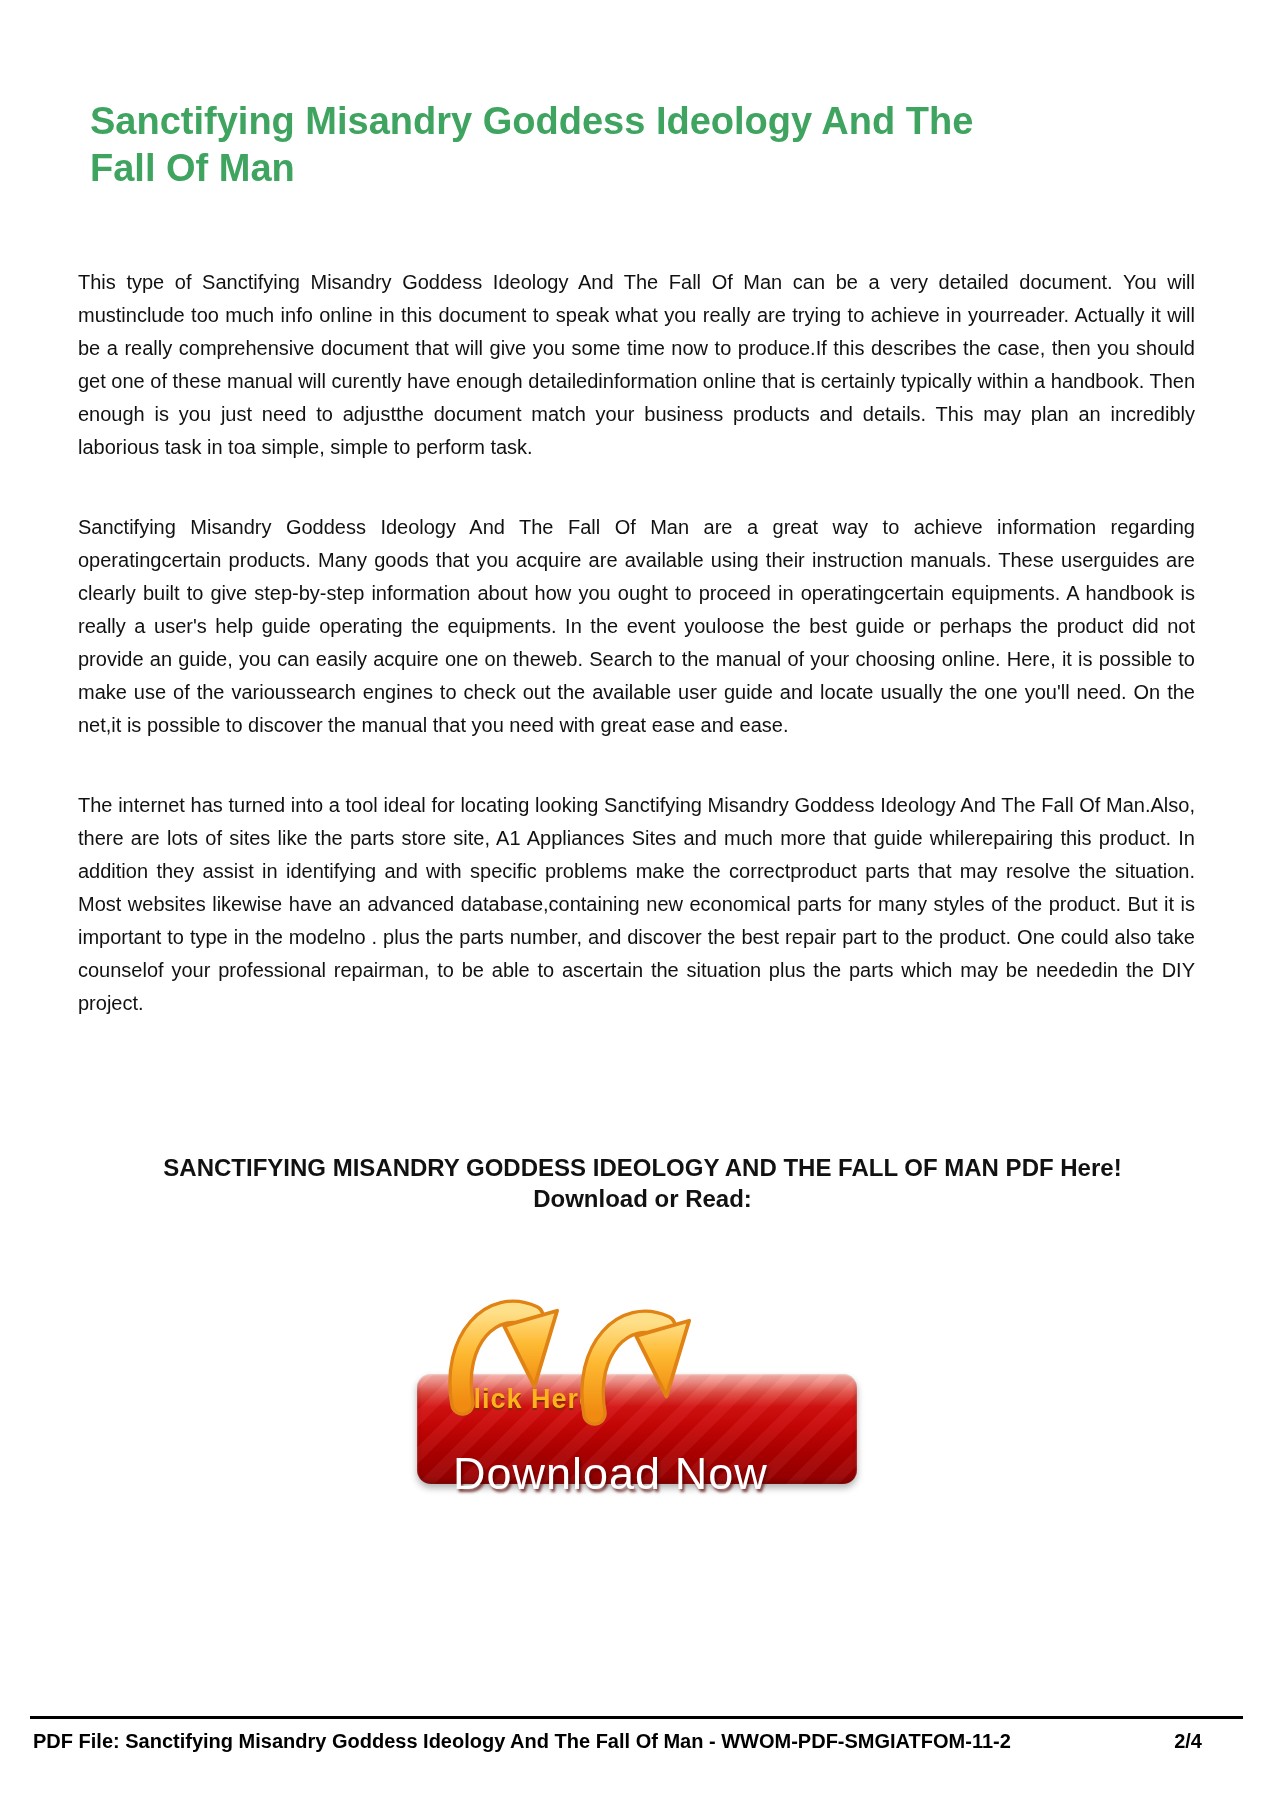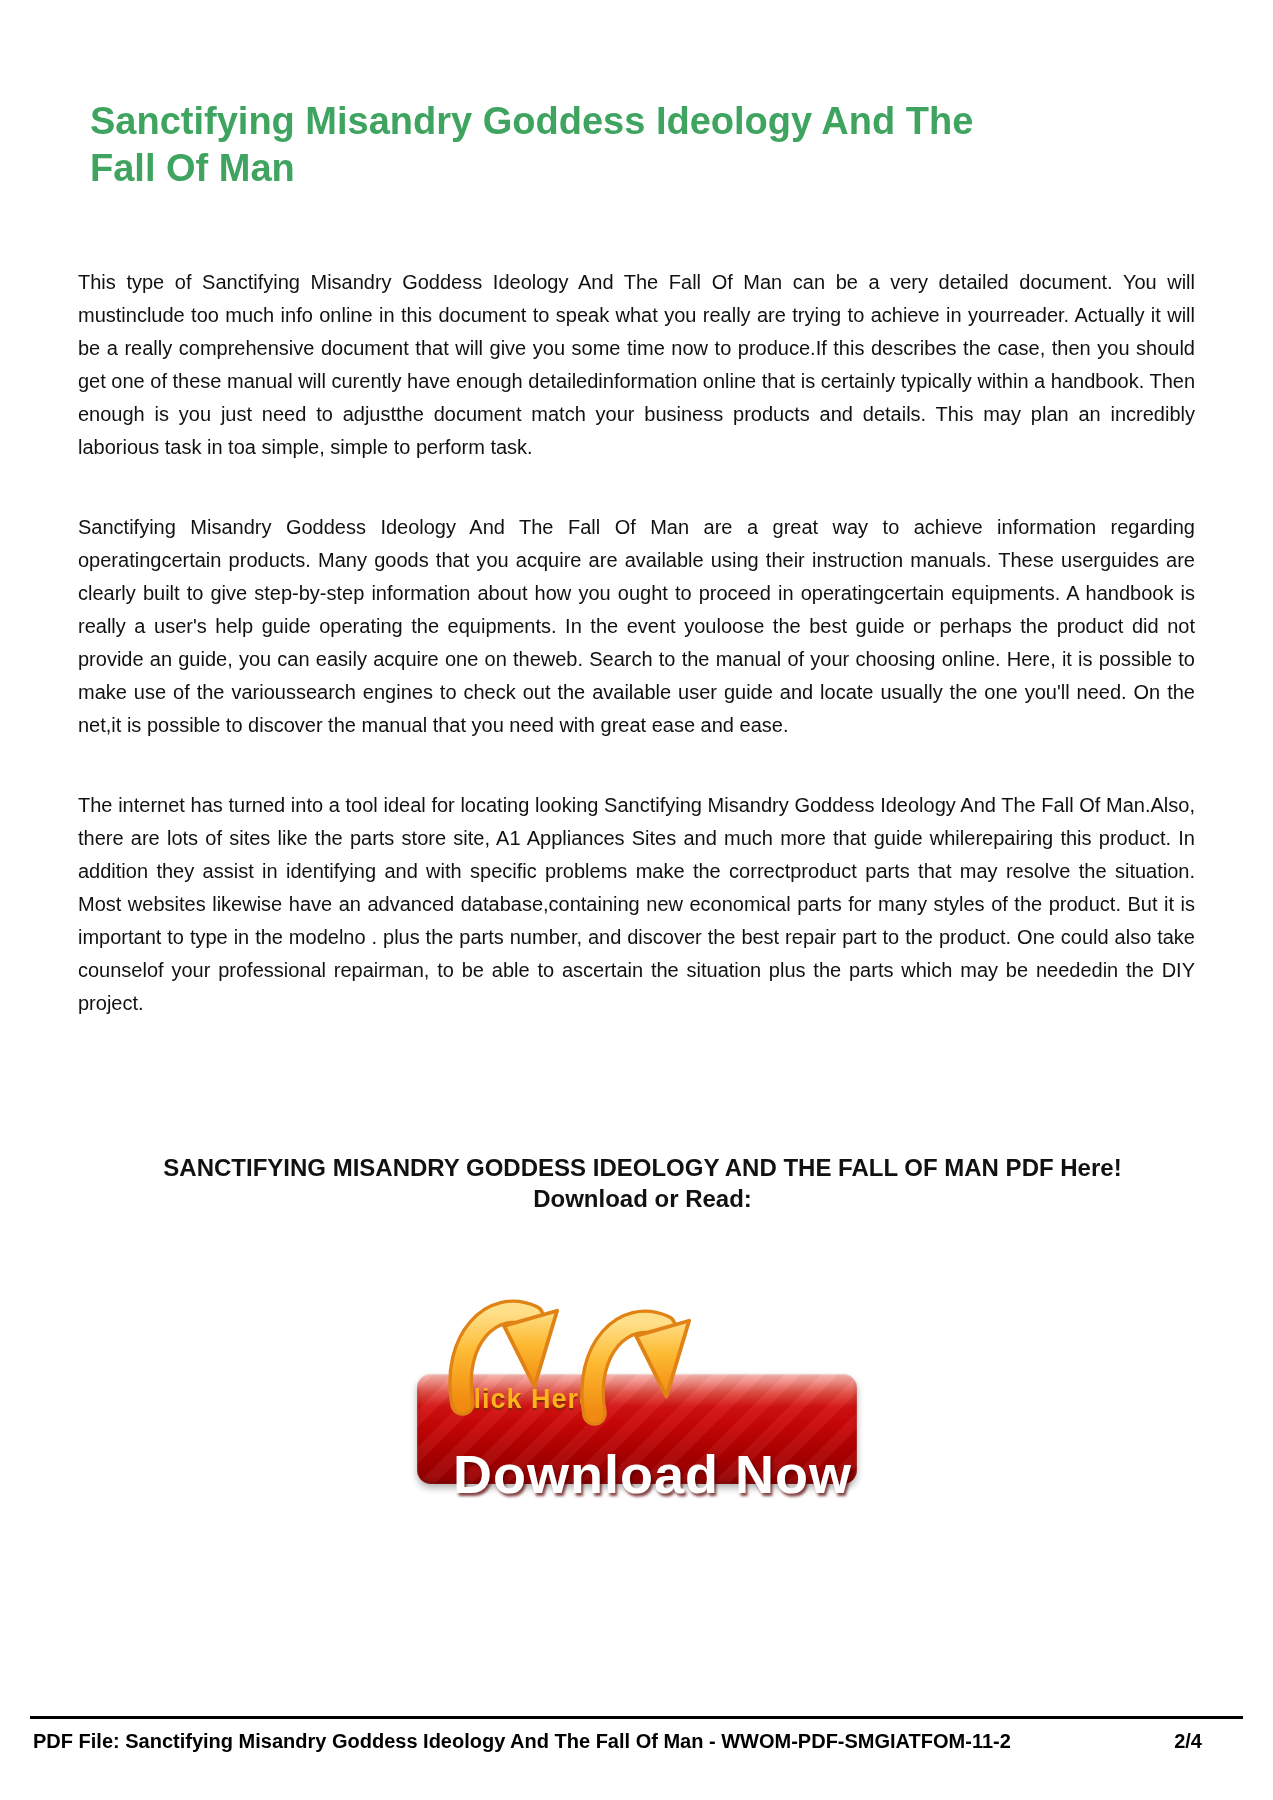--- a/index.html
+++ b/index.html
@@ -85,22 +85,22 @@
     display: block;
     font-weight: bold;
     font-size: 27px;
     line-height: 30px;
     letter-spacing: 1px;
     color: #FFB11E;
     text-shadow: 0 2px 1px #7d2d00;
   }
   .download-now {
     display: block;
-    font-weight: bold;
-    font-size: 54px;
+    font-weight: normal;
+    font-size: 45px;
     line-height: 50px;
     letter-spacing: 1px;
     color: #ffffff;
     text-shadow: 2px 3px 3px rgba(90,0,0,0.75);
     margin-top: 35px;
   }
   .footer-divider {
     position: absolute;
     left: 30px;
     top: 1716px;

